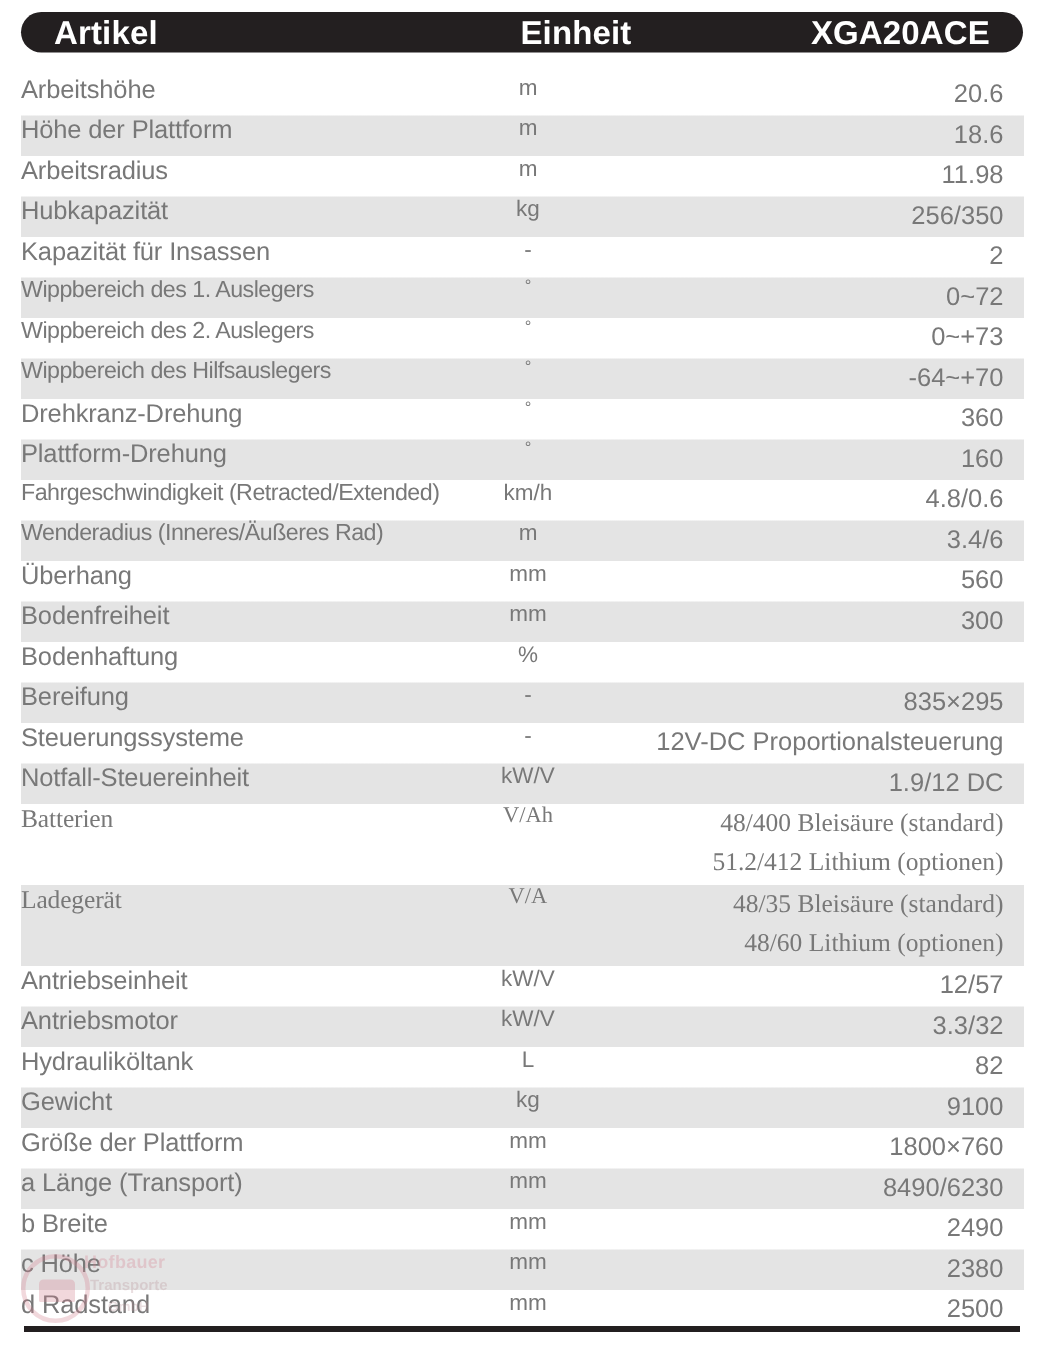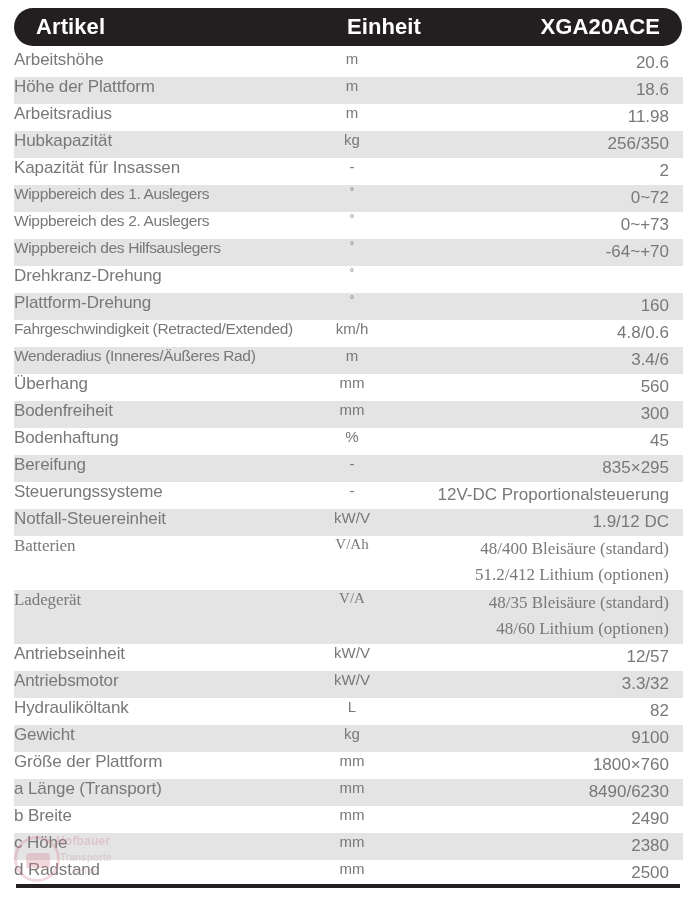--- a/index.html
+++ b/index.html
@@ -83,21 +83,21 @@
     white-space: nowrap;
     margin-left: 12px;
   }
 
   
   .table-header {
     position: absolute;
     left: 14px;
     top: 8px;
     width: 668px;
-    height: 38px;
+    height: 27px;
     background: #231f20;
     border-radius: 19px;
     display: flex;
     align-items: center;
     z-index: 2;
   }
   .th-item {
     color: #ffffff;
     font-size: 22px;
     font-weight: bold;
@@ -250,20 +250,23 @@
       <div class="row even h1">
         <div class="cell-article small">Wippbereich des Hilfsauslegers</div>
         <div class="cell-unit deg">°</div>
         <div class="cell-value">
           <span class="vline">-64~+70</span>
         </div>
       </div>
       <div class="row odd h1">
         <div class="cell-article">Drehkranz-Drehung</div>
         <div class="cell-unit deg">°</div>
+        <div class="cell-value">
+          <span class="vline">360</span>
+        </div>
       </div>
       <div class="row even h1">
         <div class="cell-article">Plattform-Drehung</div>
         <div class="cell-unit deg">°</div>
         <div class="cell-value">
           <span class="vline">160</span>
         </div>
       </div>
       <div class="row odd h1">
         <div class="cell-article small">Fahrgeschwindigkeit (Retracted/Extended)</div>
@@ -289,23 +292,20 @@
       <div class="row even h1">
         <div class="cell-article">Bodenfreiheit</div>
         <div class="cell-unit">mm</div>
         <div class="cell-value">
           <span class="vline">300</span>
         </div>
       </div>
       <div class="row odd h1">
         <div class="cell-article">Bodenhaftung</div>
         <div class="cell-unit">%</div>
-        <div class="cell-value">
-          <span class="vline">45</span>
-        </div>
       </div>
       <div class="row even h1">
         <div class="cell-article">Bereifung</div>
         <div class="cell-unit">-</div>
         <div class="cell-value">
           <span class="vline">835×295</span>
         </div>
       </div>
       <div class="row odd h1">
         <div class="cell-article">Steuerungssysteme</div>

